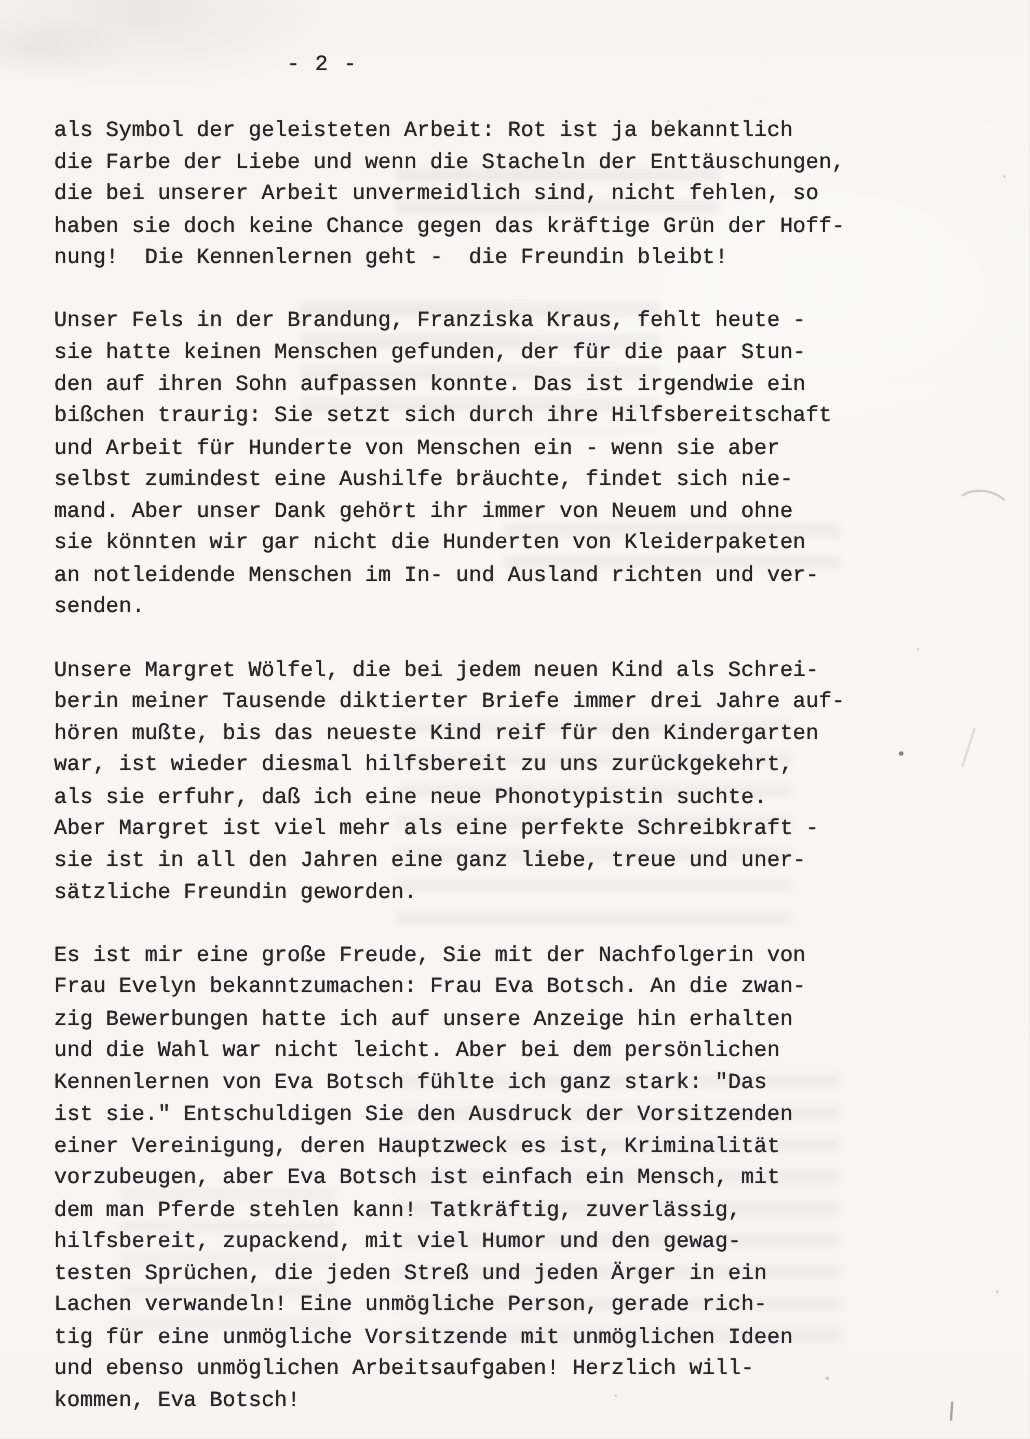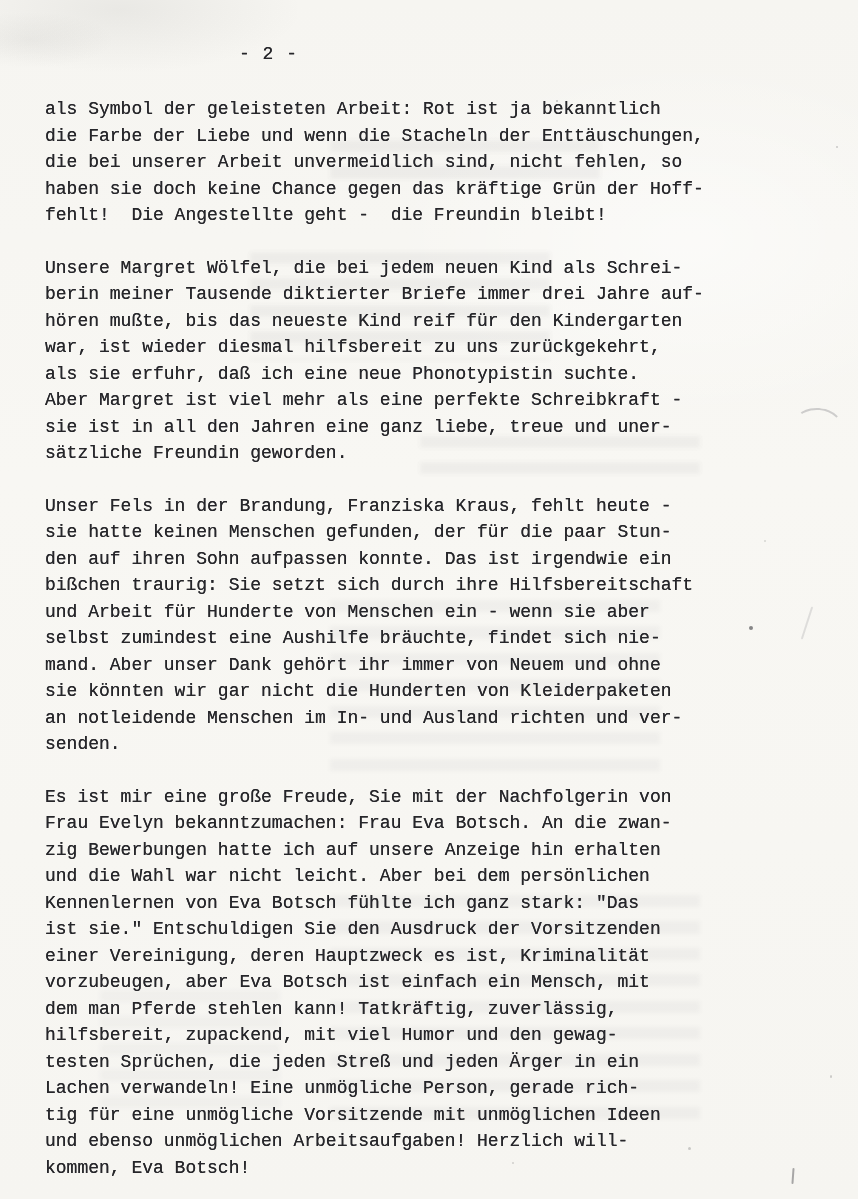--- a/index.html
+++ b/index.html
@@ -119,39 +119,39 @@
   <div class="ghost g5"></div>
   <div class="ghost g6"></div>
 
   <div class="pagenum">- 2 -</div>
 
   <div class="textblock">
     <p class="para">als Symbol der geleisteten Arbeit: Rot ist ja bekanntlich
 die Farbe der Liebe und wenn die Stacheln der Enttäuschungen,
 die bei unserer Arbeit unvermeidlich sind, nicht fehlen, so
 haben sie doch keine Chance gegen das kräftige Grün der Hoff-
-fehlt!  Die Angestellte geht -  die Freundin bleibt!</p>
-    <p class="para">Unsere Margret Wölfel, die bei jedem neuen Kind als Schrei-
-berin meiner Tausende diktierter Briefe immer drei Jahre auf-
-hören mußte, bis das neueste Kind reif für den Kindergarten
-war, ist wieder diesmal hilfsbereit zu uns zurückgekehrt,
-als sie erfuhr, daß ich eine neue Phonotypistin suchte.
-Aber Margret ist viel mehr als eine perfekte Schreibkraft -
-sie ist in all den Jahren eine ganz liebe, treue und uner-
-sätzliche Freundin geworden.</p>
+nung!  Die Kennenlernen geht -  die Freundin bleibt!</p>
     <p class="para">Unser Fels in der Brandung, Franziska Kraus, fehlt heute -
 sie hatte keinen Menschen gefunden, der für die paar Stun-
 den auf ihren Sohn aufpassen konnte. Das ist irgendwie ein
 bißchen traurig: Sie setzt sich durch ihre Hilfsbereitschaft
 und Arbeit für Hunderte von Menschen ein - wenn sie aber
 selbst zumindest eine Aushilfe bräuchte, findet sich nie-
 mand. Aber unser Dank gehört ihr immer von Neuem und ohne
 sie könnten wir gar nicht die Hunderten von Kleiderpaketen
 an notleidende Menschen im In- und Ausland richten und ver-
 senden.</p>
+    <p class="para">Unsere Margret Wölfel, die bei jedem neuen Kind als Schrei-
+berin meiner Tausende diktierter Briefe immer drei Jahre auf-
+hören mußte, bis das neueste Kind reif für den Kindergarten
+war, ist wieder diesmal hilfsbereit zu uns zurückgekehrt,
+als sie erfuhr, daß ich eine neue Phonotypistin suchte.
+Aber Margret ist viel mehr als eine perfekte Schreibkraft -
+sie ist in all den Jahren eine ganz liebe, treue und uner-
+sätzliche Freundin geworden.</p>
     <p class="para">Es ist mir eine große Freude, Sie mit der Nachfolgerin von
 Frau Evelyn bekanntzumachen: Frau Eva Botsch. An die zwan-
 zig Bewerbungen hatte ich auf unsere Anzeige hin erhalten
 und die Wahl war nicht leicht. Aber bei dem persönlichen
 Kennenlernen von Eva Botsch fühlte ich ganz stark: "Das
 ist sie." Entschuldigen Sie den Ausdruck der Vorsitzenden
 einer Vereinigung, deren Hauptzweck es ist, Kriminalität
 vorzubeugen, aber Eva Botsch ist einfach ein Mensch, mit
 dem man Pferde stehlen kann! Tatkräftig, zuverlässig,
 hilfsbereit, zupackend, mit viel Humor und den gewag-

